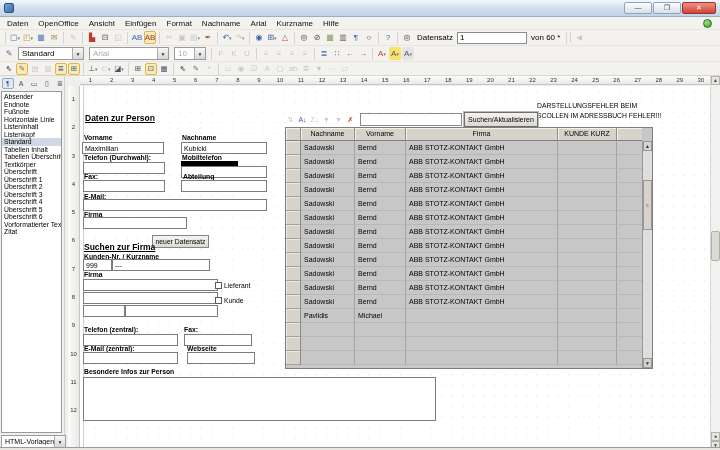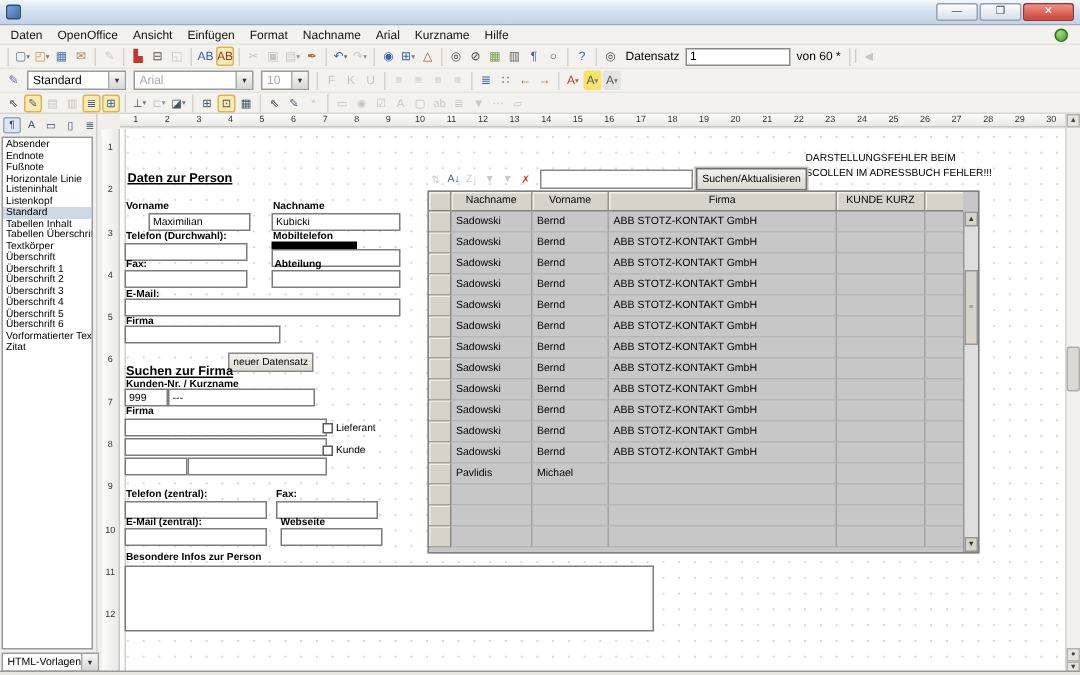--- a/index.html
+++ b/index.html
@@ -332,21 +332,21 @@
   </div>
 </div>
 
 <div class="docarea">
   <div class="tborder"></div>
 
   <div class="abs seclabel" style="left:5px;top:27px">Daten zur Person</div>
 
   <div class="abs flabel" style="left:4px;top:48px">Vorname</div>
   <div class="abs flabel" style="left:102px;top:48px">Nachname</div>
-  <input class="finput" style="left: 19px; top: 56px; width: 68px; height: 12px;" value="Maximilian">
+  <input class="finput" style="left: 2px; top: 56px; width: 82px; height: 12px;" value="Maximilian">
   <input class="finput" style="left: 101px; top: 56px; width: 86px; height: 12px;" value="Kubicki">
 
   <div class="abs flabel" style="left:4px;top:68px">Telefon (Durchwahl):</div>
   <div class="abs flabel" style="left:102px;top:68px">Mobiltelefon</div>
   <div class="blackbar" style="left:101px;top:75px;width:57px;height:5px"></div>
   <input class="finput" style="left: 3px; top: 76px; width: 82px; height: 12px;">
   <input class="finput" style="left: 101px; top: 80px; width: 86px; height: 12px;">
 
   <div class="abs flabel" style="left:4px;top:87px">Fax:</div>
   <div class="abs flabel" style="left:103px;top:87px">Abteilung</div>

